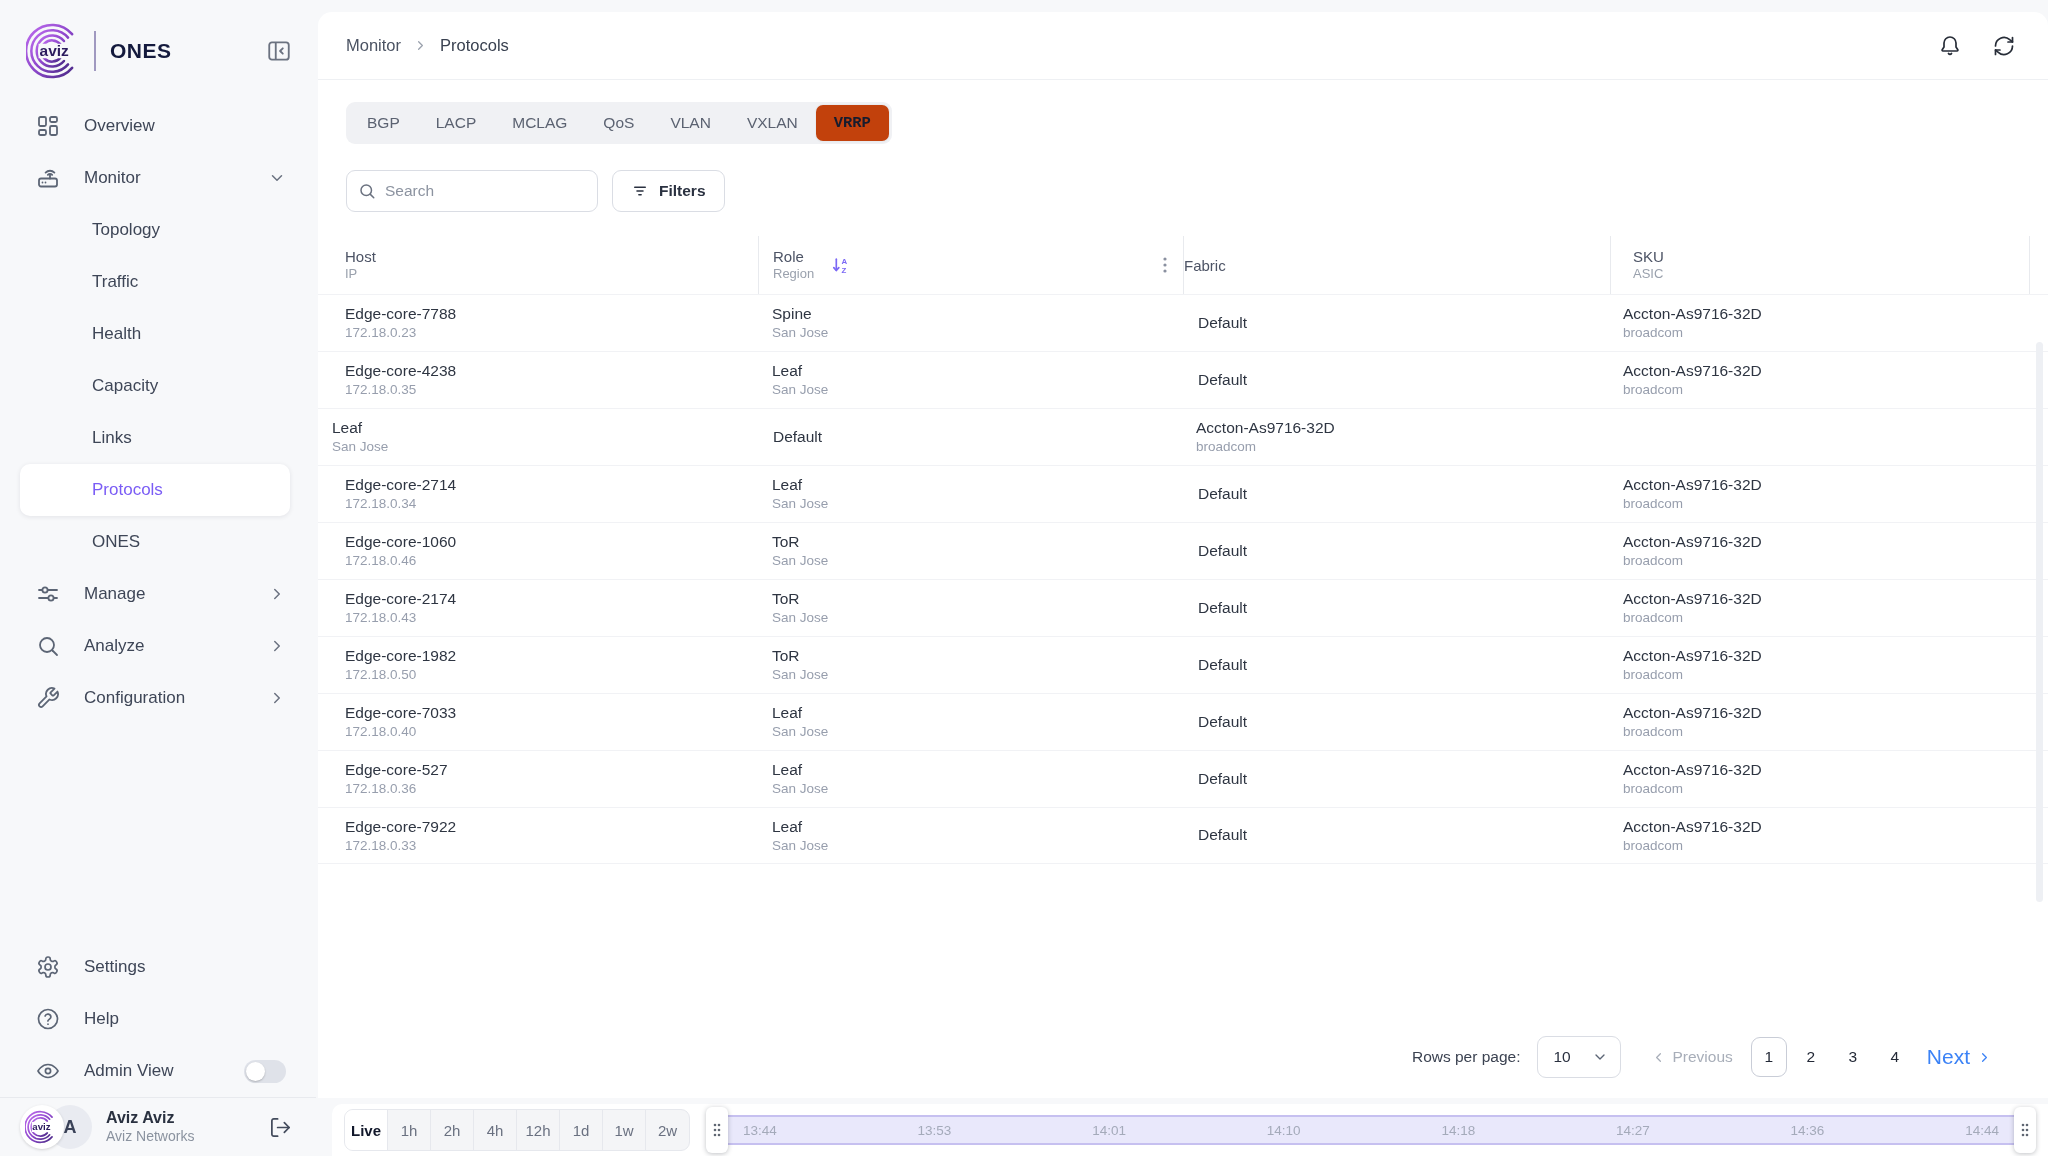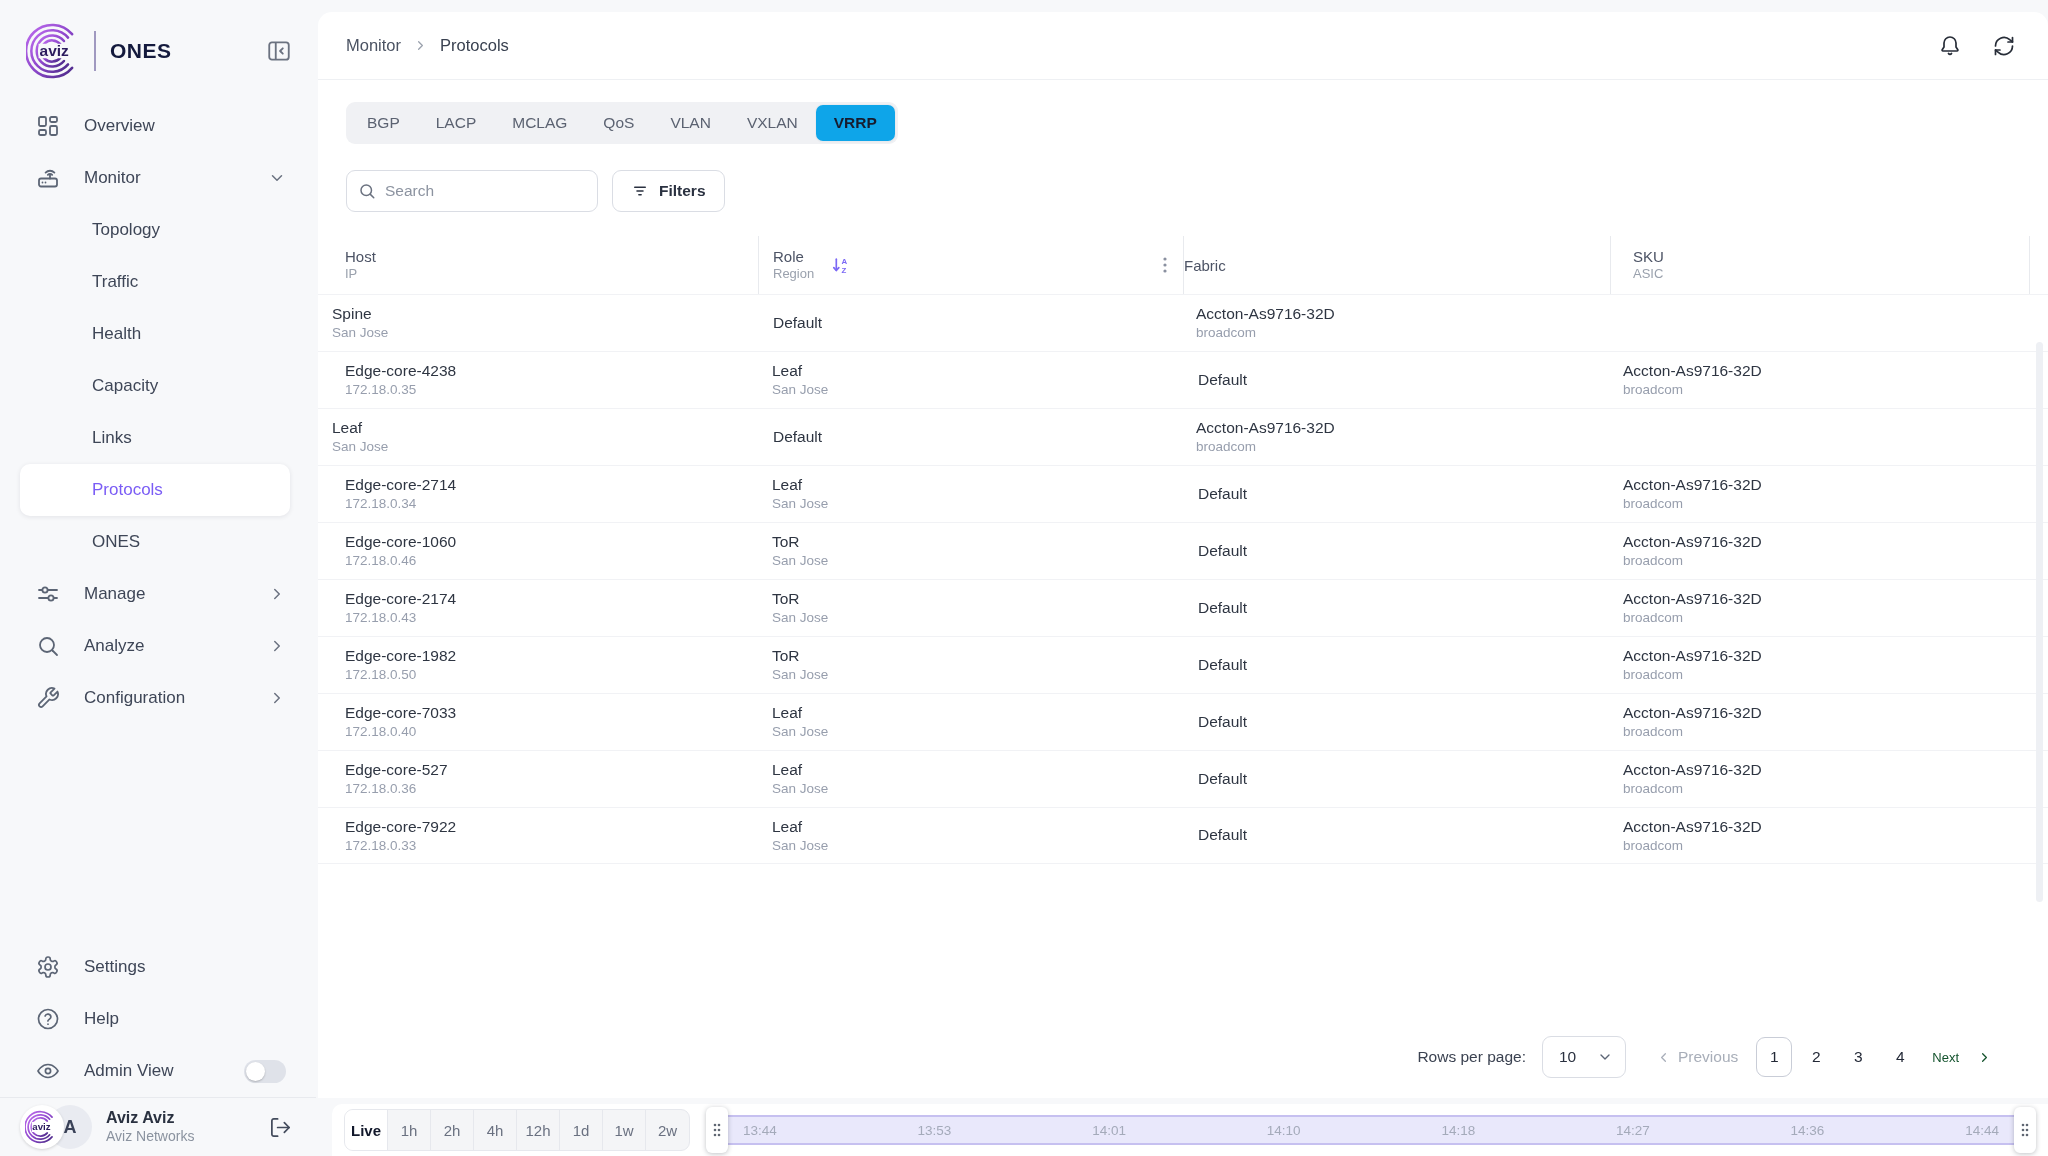--- a/index.html
+++ b/index.html
@@ -39,21 +39,21 @@
   .topbar { height:68px; flex:0 0 68px; display:flex; align-items:center; padding:0 32px 0 28px; border-bottom:1px solid #eef0f3; }
   .breadcrumb { display:flex; align-items:center; gap:12px; font-size:16.5px; color:#4b5363; }
   .breadcrumb .current { color:#394150; }
   .crumb-sep { display:flex; color:#9aa1ad; }
   .top-actions { margin-left:auto; display:flex; align-items:center; gap:30px; }
   .icon-btn { background:none; border:none; cursor:pointer; color:#272d38; display:flex; }
 
   .tabs-row { padding:22px 28px 0; }
   .tabs { display:inline-flex; background:#f0f1f4; border-radius:9px; padding:3px; }
   .tab { border:none; background:transparent; padding:9px 18px; font-size:15.5px; color:#5b6271; cursor:pointer; border-radius:7px; font-family:inherit; }
-  .tab.active { background:#0ea5e9; color:#171c2e; font-weight:700; box-shadow:0 0 0 1px #e9ebef, 0 1px 2px rgba(20,24,40,.06); }
+  .tab.active { background:#c2410c; color:#171c2e; font-weight:700; box-shadow:0 0 0 1px #e9ebef, 0 1px 2px rgba(20,24,40,.06);font-family:Liberation Mono, monospace; }
 
   .toolbar { padding:26px 28px 0; display:flex; align-items:center; gap:14px; }
   .search-wrap { position:relative; }
   .search-wrap svg { position:absolute; left:12px; top:12px; color:#6b7280; }
   .search-input { width:252px; height:42px; border:1px solid #dadde4; border-radius:9px; padding:0 12px 0 38px; font-size:15.5px; font-family:inherit; color:#2e3542; background:#fff; outline:none; }
   .search-input::placeholder { color:#8c93a0; }
   .filters-btn { height:42px; padding:0 18px; background:#fff; border:1px solid #dadde4; border-radius:9px; display:flex; align-items:center; gap:10px; font-size:15.5px; font-weight:600; color:#2a3140; cursor:pointer; font-family:inherit; }
 
   
   .table { margin-top:24px; }
@@ -85,21 +85,21 @@
   .flex-spacer { flex:1; }
 
   
   .pagination { display:flex; align-items:center; justify-content:flex-end; padding:0 56px 20px 0; gap:0; }
   .rpp-label { font-size:15.5px; color:#3b4251; margin-right:16px; }
   .rpp-select { width:84px; height:42px; border:1px solid #dadde4; border-radius:9px; background:#fff; display:flex; align-items:center; justify-content:space-between; padding:0 12px 0 16px; font-size:15.5px; color:#2a3140; cursor:pointer; margin-right:30px; }
   .pg-prev { display:flex; align-items:center; gap:7px; font-size:15.5px; color:#a8aeb9; margin-right:18px; cursor:default; }
   .pages { display:flex; align-items:center; gap:6px; margin-right:14px; }
   .page-btn { min-width:36px; height:40px; border:none; background:none; border-radius:9px; font-size:15.5px; color:#232937; cursor:pointer; font-family:inherit; }
   .page-btn.active { border:1px solid #c9cdd7; }
-  .pg-next { display:flex; align-items:center; gap:18px; font-size:13px; color:#14532d; cursor:pointer; }
+  .pg-next { display:flex; align-items:center; gap:7px; font-size:21px; color:#3b82f6; cursor:pointer; }
 
   
   .timebar { height:52px; flex:0 0 52px; margin:6px 0 0 14px; background:#fff; border-radius:10px 0 0 0; display:flex; align-items:center; padding:0 12px 0 12px; }
   .ranges { display:flex; border:1px solid #e6e8ed; border-radius:9px; overflow:hidden; background:#f4f5f7; }
   .range { width:43px; height:40px; display:flex; align-items:center; justify-content:center; font-size:15px; color:#6a7181; border-right:1px solid #e6e8ed; cursor:pointer; }
   .range:last-child { border-right:none; }
   .range.active { background:#fff; font-weight:700; color:#12182b; }
   .tl-wrap { flex:1; display:flex; align-items:center; margin-left:16px; position:relative; }
   .tl-handle { width:22px; height:46px; background:#fff; border-radius:6px; box-shadow:0 1px 5px rgba(30,35,50,.28); display:flex; align-items:center; justify-content:center; z-index:2; cursor:ew-resize; color:#5f6672; }
   .tl-handle.left { margin-right:-11px; }
@@ -400,20 +400,24 @@
             </div>
           <div class="hc4">
             <div class="hcol">
               <span class="hlabel">SKU</span>
               <span class="hsub">ASIC</span>
             </div>
           </div>
         </div>
 
         <div class="trow">
+          <div class="cell c1">
+              <span class="pv">Edge-core-7788</span>
+              <span class="sv">172.18.0.23</span>
+            </div>
           <div class="cell c2">
               <span class="pv">Spine</span>
               <span class="sv">San Jose</span>
             </div>
           <div class="cell c3">
               <span class="pv">Default</span>
             </div>
           <div class="cell c4">
               <span class="pv">Accton-As9716-32D</span>
               <span class="sv">broadcom</span>

